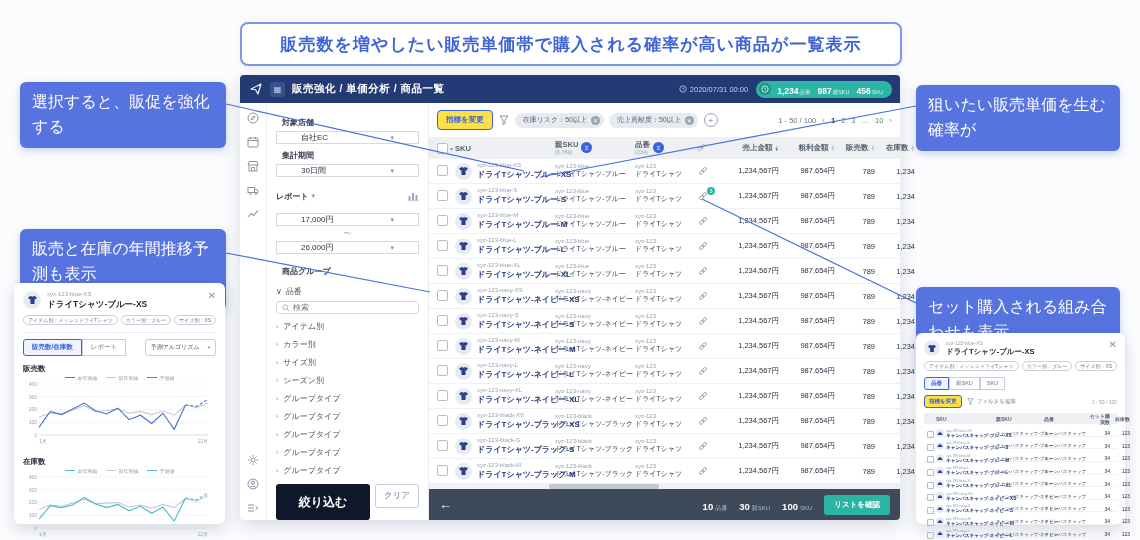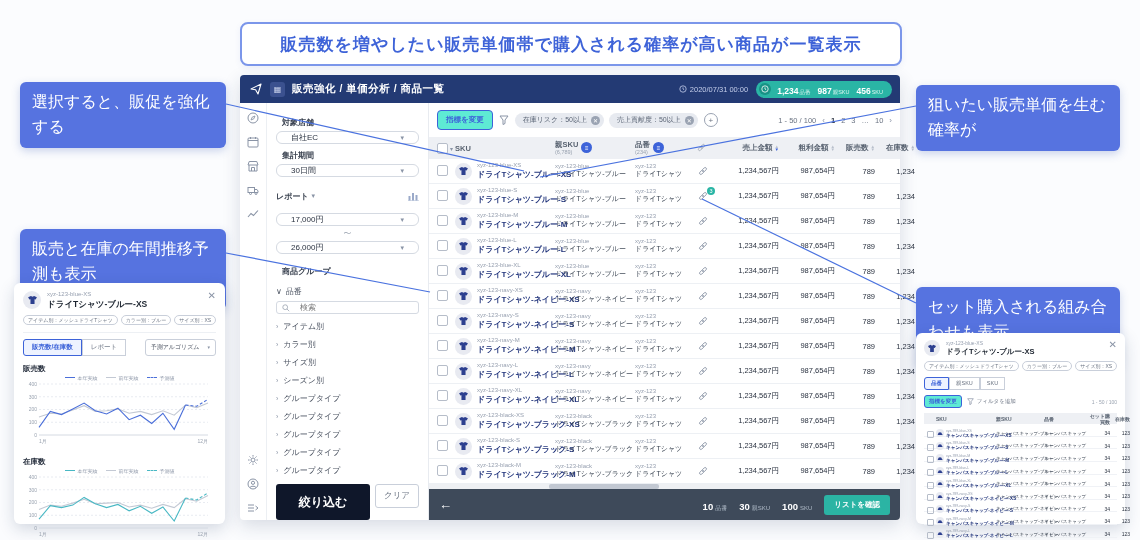--- a/index.html
+++ b/index.html
@@ -31,38 +31,38 @@
   .pill b{color:#fff;font-size:8.5px}
   .pill i{font-style:normal;color:#d9f5f0;font-size:5.5px;margin-left:1px}
   .app-body{flex:1;display:flex;min-height:0}
   
   .rail{width:26px;border-right:1px solid #eceff3;display:flex;flex-direction:column;align-items:center;padding:8px 0 6px;gap:11px;flex:none}
   .rail .sp{flex:1}
   .ric{width:13px;height:13px;display:flex;align-items:center;justify-content:center}
   
   .side{width:143px;border-right:1px solid #e8ebf0;padding:8px 9px 6px;position:relative;flex:none;display:flex;flex-direction:column}
   .flabel{font-size:8px;font-weight:bold;color:#3a4250;margin:6px 6px 3px}
-  .sel{height:19px;border:1px solid #d5dae2;border-radius:6px;display:flex;align-items:center;padding:0 14px;font-size:8px;color:#2a3240;background:#fff}
+  .sel{height:19px;border:1px solid #d5dae2;border-radius:0;display:flex;align-items:center;padding:0 24px;font-size:8px;color:#2a3240;background:#fff}
   .sel .car{margin-left:auto;color:#8a94a6;font-size:7px}
   .prow{display:flex;align-items:center;margin-top:10px}
   .prow .car{color:#8a94a6;font-size:7px;margin-left:3px}
   .tilde{text-align:center;color:#9aa3b0;font-size:8px;margin:2px 0}
-  .searchbox{height:18px;border:1px solid #d5dae2;border-radius:3px;display:flex;align-items:center;padding:0 5px;gap:8px;margin:4px 0 2px}
+  .searchbox{height:18px;border:1px solid #d5dae2;border-radius:3px;display:flex;align-items:center;padding:0 5px;gap:1px;margin:4px 0 2px}
   .searchbox input{border:none;outline:none;width:90px;font-size:8px;color:#2a3240;background:transparent;font-family:inherit}
   .exp{font-size:8px;color:#4a5260;margin-top:6px;display:flex;gap:4px;align-items:center}
   .tree{margin-top:5px;display:flex;flex-direction:column;gap:7px}
   .titem{font-size:8px;color:#4a5260;display:flex;gap:5px;align-items:center;cursor:pointer}
   .titem .ch{color:#8a94a6;font-size:7px}
   .side-btns{margin-top:auto;display:flex;gap:5px;padding-top:8px}
   .btn-apply{flex:1;height:36px;background:#0f172a;color:#fff;font-size:12px;font-weight:bold;border-radius:3px;display:flex;align-items:center;justify-content:center}
   .btn-clear{width:42px;height:22px;border:1px solid #c9cfda;color:#6a7382;font-size:8.5px;border-radius:3px;display:flex;align-items:center;justify-content:center;background:#fff}
   
   .tarea{flex:1;display:flex;flex-direction:column;min-width:0}
   .toolbar{height:34px;display:flex;align-items:center;gap:6px;padding:0 8px;flex:none}
-  .btn-metrics{border:1px solid #3d63d9;color:#3d63d9;font-size:7.5px;font-weight:bold;border-radius:4px;padding:4px 8px;background:#5eead4}
+  .btn-metrics{border:1px solid #3d63d9;color:#3d63d9;font-size:7.5px;font-weight:bold;border-radius:4px;padding:4px 8px;background:#fde047}
   .chip{background:#e7eaf0;border-radius:9px;font-size:7px;color:#5b6575;padding:2.5px 4px 2.5px 8px;display:flex;align-items:center;gap:4px}
   .chip .x{width:9px;height:9px;border-radius:50%;background:#9aa3b2;color:#fff;font-size:6px;display:flex;align-items:center;justify-content:center}
   .plus{width:12px;height:12px;border:1px solid #9aa3b2;border-radius:50%;color:#6a7382;font-size:8px;display:flex;align-items:center;justify-content:center}
   .pager{margin-left:auto;display:flex;align-items:center;gap:6px;font-size:7.5px;color:#6a7382}
   .pages{display:flex;gap:6px;align-items:center}
   .pg{color:#6a7382}
   .pg.active{color:#2a3240;font-weight:bold}
   .parrow{color:#8a94a6;font-size:8px}
   .gridrow{display:grid;grid-template-columns:26px 100px 80px 56px 24px 70px 56px 40px 40px;align-items:center}
   .thead{height:22px;background:#eef0f4;font-size:7.5px;color:#5a6472;font-weight:bold;flex:none}

